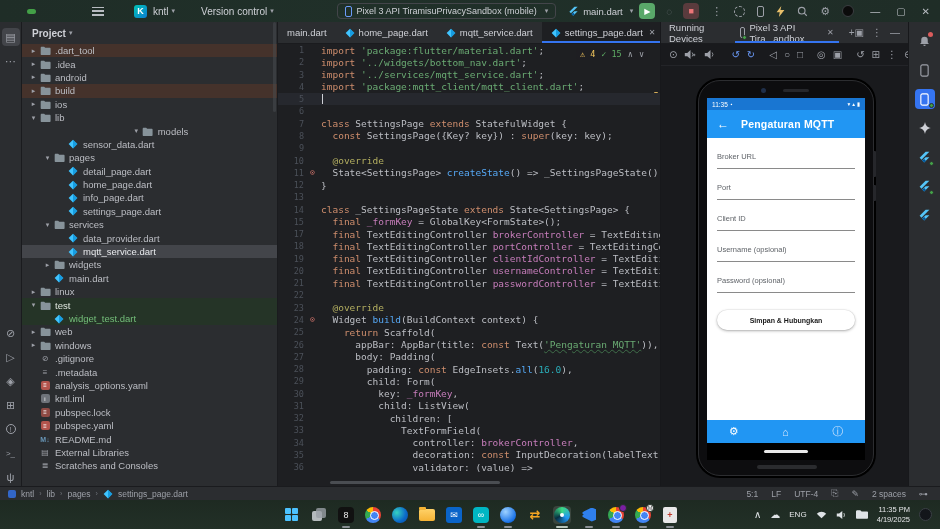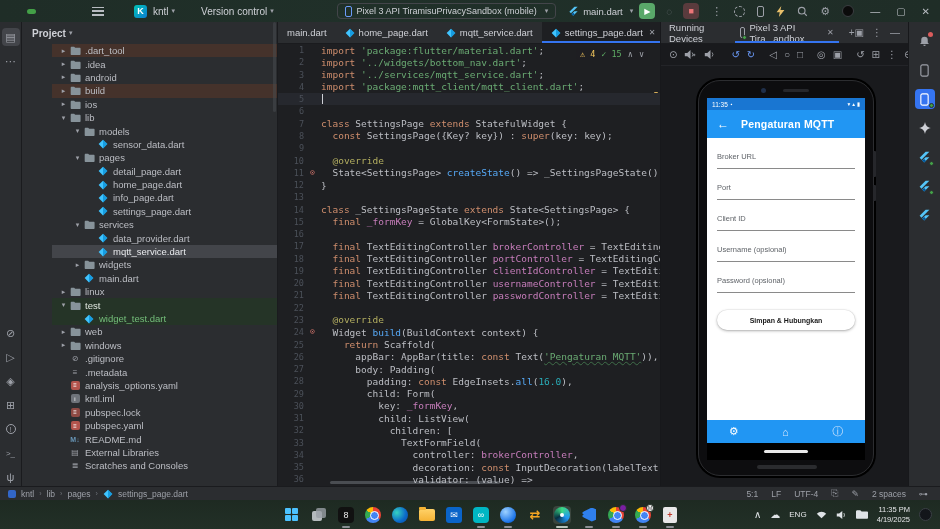--- a/index.html
+++ b/index.html
@@ -41,21 +41,21 @@
     color:#9da0a8; font-size:11px; margin-top:6px; border-radius:4px; }
   #left-stripe .st-ico.active { background:#43454a; }
   #left-stripe .spacer { flex:1; }
   .circ-excl { width:10px; height:10px; border:1.2px solid #9da0a8; border-radius:50%; font-size:7px;
     display:flex; align-items:center; justify-content:center; color:#9da0a8; }
 
   
   #project-panel { position:absolute; left:22px; top:22px; width:255px; height:464px; background:#2b2d30; }
   #project-head { height:22px; display:flex; align-items:center; padding-left:10px; color:#ced0d6; font-size:10px;font-weight:bold; }
   #tree { position:absolute; top:22px; left:0; right:0; bottom:0; overflow:hidden; }
-  .trow { height:13.4px; display:flex; align-items:center; font-size:9.5px; color:#bcbec4; white-space:nowrap;margin-left:30px; }
+  .trow { height:13.4px; display:flex; align-items:center; font-size:9.5px; color:#bcbec4; white-space:nowrap; }
   .trow .tchev { width:11px; text-align:center; color:#9da0a8; font-size:7px; flex:none; }
   .trow .ticon { width:12px; height:10px; flex:none; display:flex; align-items:center; justify-content:center; margin-right:4px; }
   .trow.hl-brown { background:#45322b; }
   .trow.hl-sel { background:#43454a; color:#e8eaed; }
   .trow.hl-green { background:#253427; color:#dfe6df; }
   .trow.txt-green { color:#73bd79; }
   .fold-svg { width:11px; height:9px; }
   .sq-ico { width:9px; height:9px; border-radius:2px; display:flex; align-items:center; justify-content:center;
     font-size:6px; color:#fff; }
   .tree-scroll { position:absolute; right:1px; top:0; width:3px; height:90px; background:#4a4d52; border-radius:2px; opacity:.5; }
@@ -307,21 +307,21 @@
         </div>
         <div class="trow" style="padding-left: 6px;">
           <span class="tchev">▾</span>
           <span class="ticon">
             <svg class="fold-svg" viewBox="0 0 16 13">
               <path fill="#87939a" d="M1 2.5C1 1.7 1.7 1 2.5 1H6l1.6 1.6H14c.8 0 1.4.6 1.4 1.4v7.5c0 .8-.6 1.4-1.4 1.4H2.4C1.6 12.9 1 12.3 1 11.5z"></path>
             </svg>
           </span>
           <span>lib</span>
         </div>
-        <div class="trow" style="padding-left: 20px;">
+        <div class="trow" style="padding-left: 20px; justify-content: center;">
           <span class="tchev">▾</span>
           <span class="ticon">
             <svg class="fold-svg" viewBox="0 0 16 13">
               <path fill="#87939a" d="M1 2.5C1 1.7 1.7 1 2.5 1H6l1.6 1.6H14c.8 0 1.4.6 1.4 1.4v7.5c0 .8-.6 1.4-1.4 1.4H2.4C1.6 12.9 1 12.3 1 11.5z"></path>
             </svg>
           </span>
           <span>models</span>
         </div>
         <div class="trow" style="padding-left: 34px;">
           <span class="tchev"></span>
@@ -599,21 +599,20 @@
         <div class="cline"><span class="ln">6</span><span class="gico"></span><span class="ctext"></span></div>
         <div class="cline"><span class="ln">7</span><span class="gico"></span><span class="ctext"><span class="kw">class</span> SettingsPage <span class="kw">extends</span> StatefulWidget {</span></div>
         <div class="cline"><span class="ln">8</span><span class="gico"></span><span class="ctext">  <span class="kw">const</span> SettingsPage({Key? key}) : <span class="kw">super</span>(key: key);</span></div>
         <div class="cline"><span class="ln">9</span><span class="gico"></span><span class="ctext"></span></div>
         <div class="cline"><span class="ln">10</span><span class="gico"></span><span class="ctext">  <span class="ann">@override</span></span></div>
         <div class="cline"><span class="ln">11</span><span class="gico">⊙</span><span class="ctext">  State&lt;SettingsPage&gt; <span class="mth">createState</span>() =&gt; _SettingsPageState();</span></div>
         <div class="cline"><span class="ln">12</span><span class="gico"></span><span class="ctext">}</span></div>
         <div class="cline"><span class="ln">13</span><span class="gico"></span><span class="ctext"></span></div>
         <div class="cline"><span class="ln">14</span><span class="gico"></span><span class="ctext"><span class="kw">class</span> _SettingsPageState <span class="kw">extends</span> State&lt;SettingsPage&gt; {</span></div>
         <div class="cline"><span class="ln">15</span><span class="gico"></span><span class="ctext">  <span class="kw">final</span> <span class="fld">_formKey</span> = GlobalKey&lt;FormState&gt;();</span></div>
-        <div class="cline"><span class="ln">16</span><span class="gico"></span><span class="ctext"></span></div>
         <div class="cline"><span class="ln">17</span><span class="gico"></span><span class="ctext">  <span class="kw">final</span> TextEditingController <span class="fld">brokerController</span> = TextEditingController();</span></div>
         <div class="cline"><span class="ln">18</span><span class="gico"></span><span class="ctext">  <span class="kw">final</span> TextEditingController <span class="fld">portController</span> = TextEditingController();</span></div>
         <div class="cline"><span class="ln">19</span><span class="gico"></span><span class="ctext">  <span class="kw">final</span> TextEditingController <span class="fld">clientIdController</span> = TextEditingController();</span></div>
         <div class="cline"><span class="ln">20</span><span class="gico"></span><span class="ctext">  <span class="kw">final</span> TextEditingController <span class="fld">usernameController</span> = TextEditingController();</span></div>
         <div class="cline"><span class="ln">21</span><span class="gico"></span><span class="ctext">  <span class="kw">final</span> TextEditingController <span class="fld">passwordController</span> = TextEditingController();</span></div>
         <div class="cline"><span class="ln">22</span><span class="gico"></span><span class="ctext"></span></div>
         <div class="cline"><span class="ln">23</span><span class="gico"></span><span class="ctext">  <span class="ann">@override</span></span></div>
         <div class="cline"><span class="ln">24</span><span class="gico">⊙</span><span class="ctext">  Widget <span class="mth">build</span>(BuildContext context) {</span></div>
         <div class="cline"><span class="ln">25</span><span class="gico"></span><span class="ctext">    <span class="kw">return</span> Scaffold(</span></div>
         <div class="cline"><span class="ln">26</span><span class="gico"></span><span class="ctext">      appBar: AppBar(title: <span class="kw">const</span> Text(<span class="str u">'Pengaturan MQTT'</span>)),</span></div>

